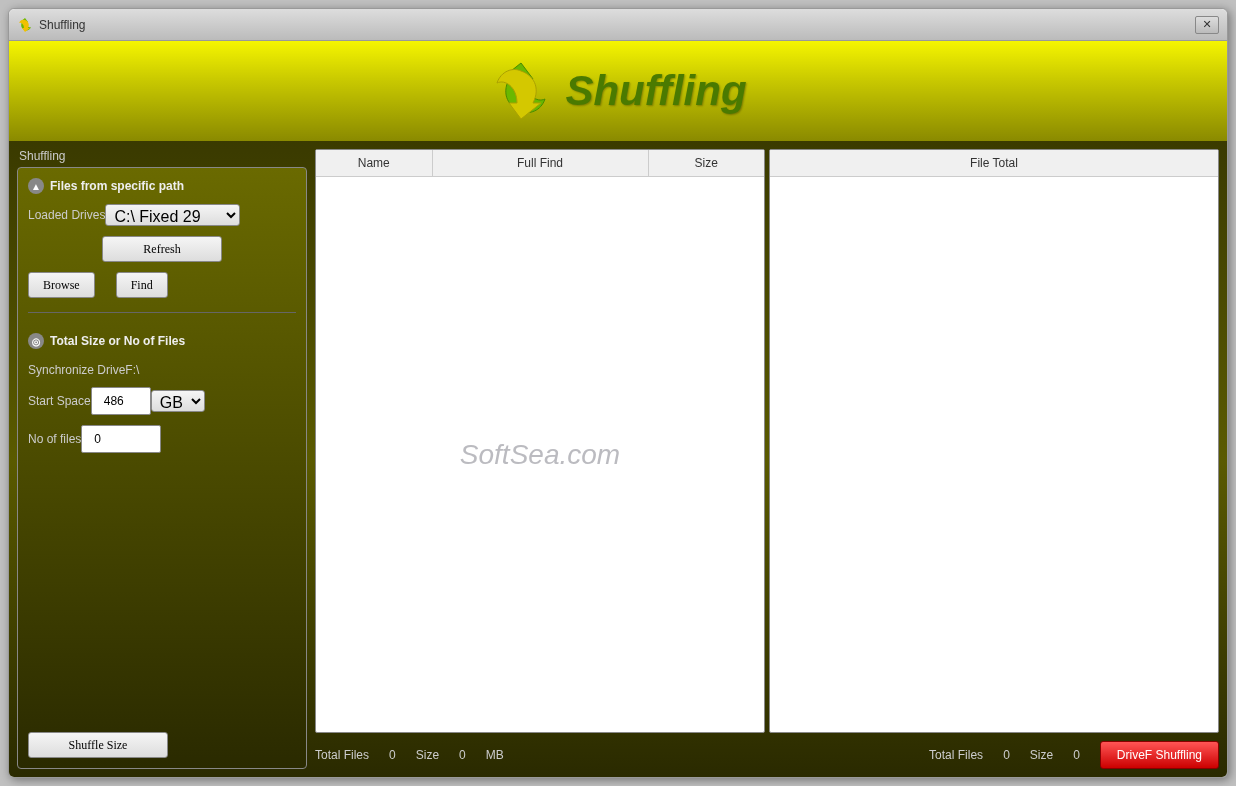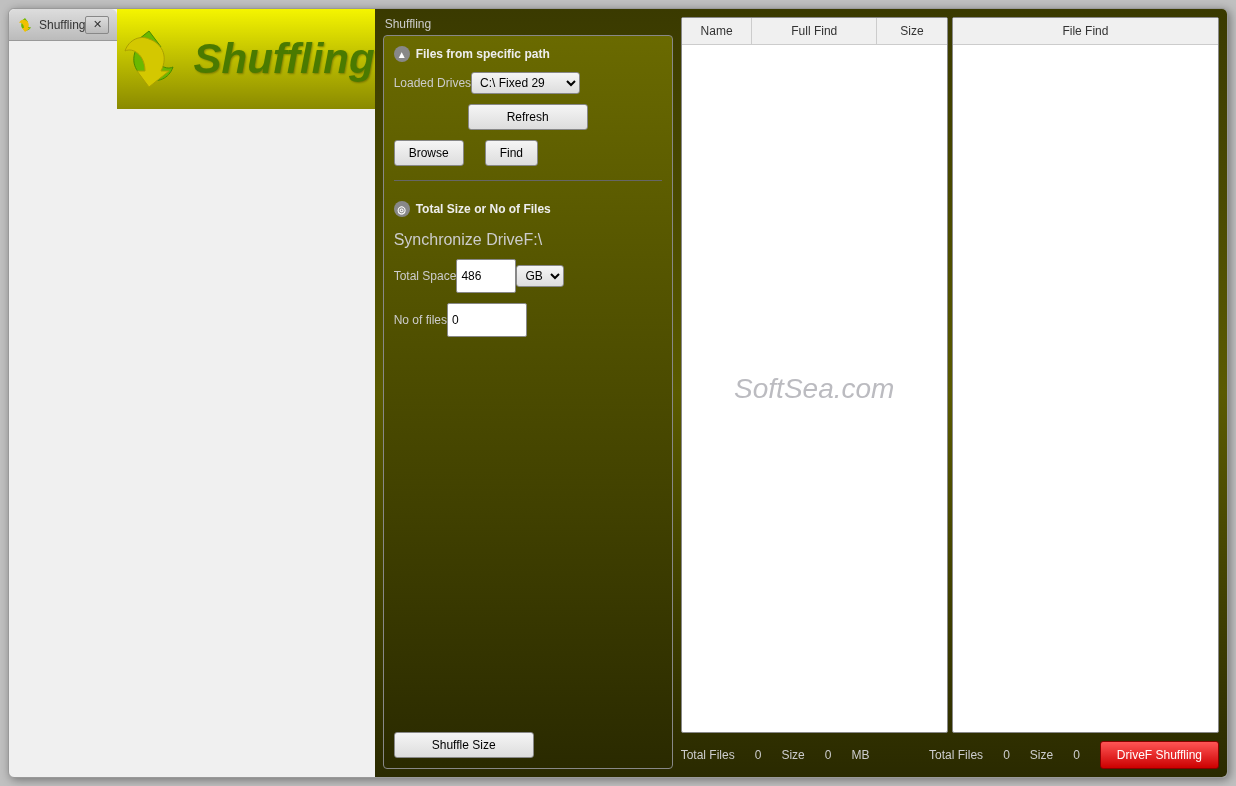--- a/index.html
+++ b/index.html
@@ -15,21 +15,21 @@
       overflow: hidden;
     }
     .window {
       width: 1220px;
       height: 770px;
       background: #f0f0f0;
       border: 1px solid #999;
       border-radius: 6px;
       box-shadow: 2px 2px 10px rgba(0,0,0,0.4);
       display: flex;
-      flex-direction: row;
+      flex-direction: column;
       overflow: hidden;
     }
     .title-bar {
       background: linear-gradient(to bottom, #ddd 0%, #bbb 100%);
       padding: 5px 8px;
       display: flex;
       align-items: center;
       justify-content: space-between;
       border-radius: 6px 6px 0 0;
       border-bottom: 1px solid #999;
@@ -136,33 +136,34 @@
     .form-label {
       color: #ccc;
       font-size: 12px;
       white-space: nowrap;
     }
     select {
       background: linear-gradient(to bottom, #f5f5f5, #ddd);
       border: 1px solid #888;
       border-radius: 3px;
       padding: 2px 4px;
-      font-size: 12px;
+      font-size: 16px;
       cursor: pointer;
       height: 22px;
     }
     .btn {
       background: linear-gradient(to bottom, #f5f5f5 0%, #ddd 100%);
       border: 1px solid #888;
       border-radius: 3px;
       padding: 4px 14px;
       font-size: 12px;
       cursor: pointer;
       height: 26px;
       white-space: nowrap;
+      font-family: Liberation Serif, serif;
     }
     .btn-refresh {
       width: 120px;
       margin: 0 auto;
       display: block;
     }
     .btn-row {
       display: flex;
       gap: 21px;
     }
@@ -173,23 +174,23 @@
       border-radius: 3px;
       padding: 4px 16px;
       font-size: 12px;
       cursor: pointer;
       height: 28px;
     }
     .input-field {
       background: white;
       border: 1px solid #888;
       border-radius: 2px;
-      padding: 2px 4px;
-      font-size: 12px;
-      height: 34px;
+      padding: 2px 12px;
+      font-size: 12px;
+      height: 28px;
     }
     .section-divider {
       border: none;
       border-top: 1px solid #666;
       margin: 4px 0;
     }
     .content-area {
       flex: 1;
       display: flex;
       flex-direction: column;
@@ -265,21 +266,21 @@
     }
     .shuffle-btn-container {
       margin-top: auto;
       padding-top: 10px;
     }
     .section-2 {
       margin-top: 6px;
     }
     .sync-text {
       color: #ccc;
-      font-size: 16px;
+      font-size: 12px;
       margin-top: 4px;
     }
   </style>
 </head>
 <body>
 
 <div class="window">
 
   <div class="title-bar">
     <div class="title-bar-left">
@@ -335,21 +336,21 @@
         <hr class="section-divider">
 
         <div class="section-header section-2">
           <div class="section-icon">◎</div>
           <span>Total Size or No of Files</span>
         </div>
 
         <div class="sync-text">Synchronize DriveF:\</div>
 
         <div class="form-row">
-          <span class="form-label">Total Space</span>
+          <span class="form-label">Start Space</span>
           <input class="input-field" type="text" style="width: 60px;" value="486">
           <select>
             <option>GB</option>
             <option>MB</option>
           </select>
         </div>
 
         <div class="form-row">
           <span class="form-label">No of files</span>
           <input class="input-field" type="text" style="width: 80px;" value="0">
@@ -370,21 +371,21 @@
             <div class="th" style="flex:2;">Full Find</div>
             <div class="th">Size</div>
           </div>
           <div class="table-body">
             <div class="watermark">SoftSea.com</div>
           </div>
         </div>
 
         <div class="table-panel table-panel-right">
           <div class="table-header">
-            <div class="th">File Find</div>
+            <div class="th">File Total</div>
           </div>
           <div class="table-body">
           </div>
         </div>
       </div>
 
       <div class="bottom-bar">
         <div class="bottom-status-left">
           <span>Total Files</span>
           <span>0</span>

